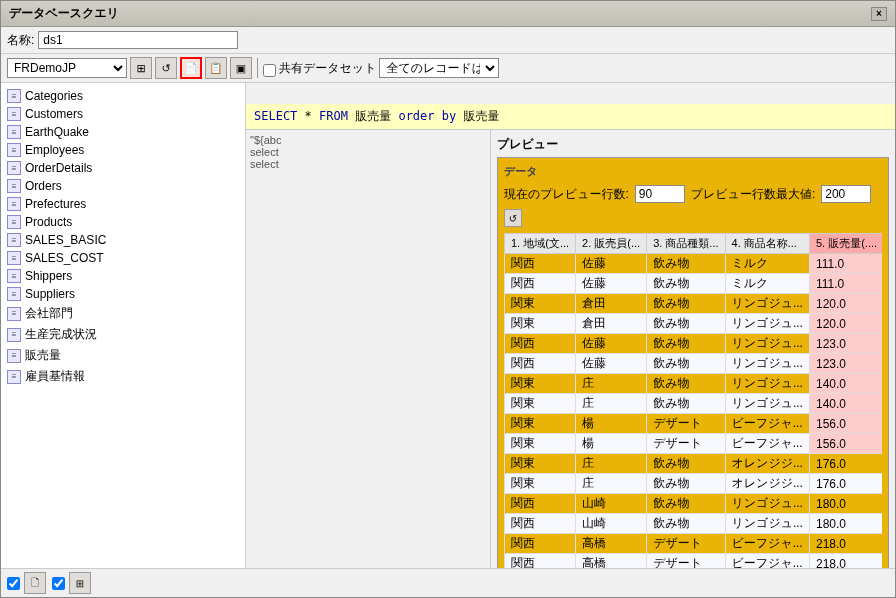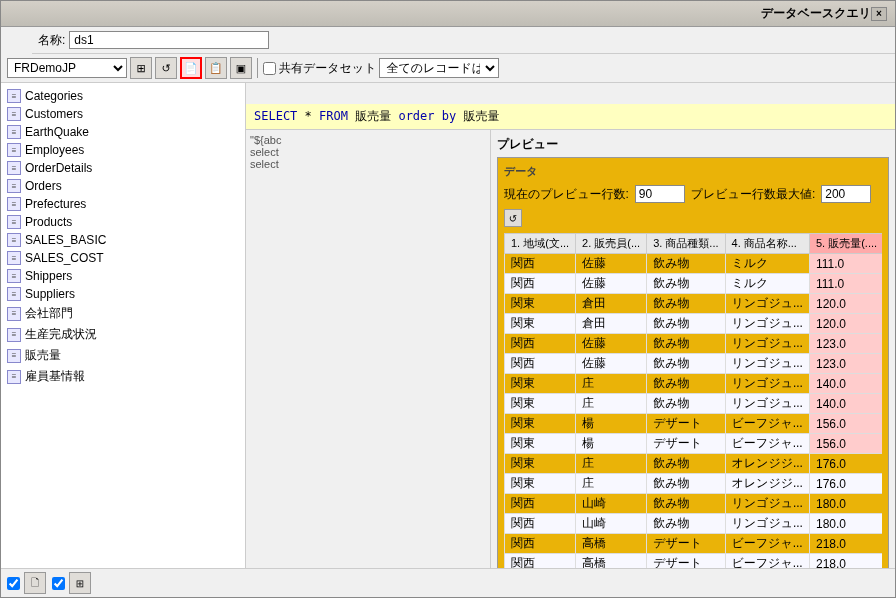--- a/index.html
+++ b/index.html
@@ -1,28 +1,28 @@
 <!DOCTYPE html>
 <html><head>
   <meta charset="utf-8">
   <style>
     * { box-sizing: border-box; margin: 0; padding: 0; }
     body { font-family: 'MS UI Gothic', 'MS Gothic', Meiryo, sans-serif; font-size: 12px; background: #f0f0f0; }
     .window { width: 896px; height: 598px; background: #f0f0f0; border: 1px solid #888; display: flex; flex-direction: column; overflow: hidden; }
-    .title-bar { background: linear-gradient(to bottom, #d4d0c8, #c0bdb5); padding: 4px 8px; font-size: 12px; font-weight: bold; border-bottom: 1px solid #999; display: flex; justify-content: flex-end; align-items: center; }
+    .title-bar { background: linear-gradient(to bottom, #d4d0c8, #c0bdb5); padding: 4px 8px; font-size: 12px; font-weight: bold; border-bottom: 1px solid #999; display: flex; justify-content: space-between; align-items: center; }
     .title-bar .close-btn { width: 16px; height: 14px; background: #c0bdb5; border: 1px solid #888; font-size: 10px; cursor: pointer; display: flex; align-items: center; justify-content: center; }
-    .name-row { display: flex; align-items: center; padding: 4px 6px; background: #f0f0f0; border-bottom: 1px solid #ccc; gap: 4px; margin-left: 31px; }
+    .name-row { display: flex; align-items: center; padding: 4px 6px; background: #f0f0f0; border-bottom: 1px solid #ccc; gap: 4px; }
     .name-row label { font-size: 12px; }
     .name-row input { border: 1px solid #888; padding: 1px 4px; font-size: 12px; width: 200px; background: white; }
     .toolbar { display: flex; align-items: center; padding: 3px 6px; background: #f0f0f0; border-bottom: 1px solid #ccc; gap: 3px; }
     .toolbar select { font-size: 12px; border: 1px solid #888; padding: 1px 2px; background: white; width: 120px; }
     .toolbar-btn { width: 22px; height: 22px; background: #e0ddd8; border: 1px solid #999; cursor: pointer; display: flex; align-items: center; justify-content: center; font-size: 11px; }
     .toolbar-btn.highlighted { border: 2px solid red; background: #ffe0e0; }
     .toolbar-sep { width: 1px; height: 20px; background: #999; margin: 0 2px; }
-    .toolbar-checkbox { display: flex; align-items: center; gap: 3px; font-size: 12px; }
+    .toolbar-checkbox { display: flex; align-items: flex-end; gap: 3px; font-size: 12px; }
     .toolbar-select { font-size: 12px; border: 1px solid #888; padding: 1px 2px; background: white; }
     .main-area { display: flex; flex: 1; overflow: hidden; }
     .sidebar { width: 245px; min-width: 245px; background: white; border-right: 1px solid #ccc; overflow-y: auto; padding: 4px 0; }
     .sidebar-item { display: flex; align-items: center; padding: 2px 6px; cursor: pointer; font-size: 12px; gap: 4px; }
     .sidebar-item .item-icon { width: 14px; height: 14px; background: #e8e8ff; border: 1px solid #8888cc; display: inline-block; font-size: 8px; display: flex; align-items: center; justify-content: center; color: #444; flex-shrink: 0; }
     .sql-bar { background: #ffffc0; padding: 4px 8px; border-bottom: 1px solid #ccc; font-size: 12px; font-family: monospace; }
     .preview-title { font-size: 12px; font-weight: bold; margin-bottom: 4px; }
     .data-group { border: 1px solid #999; padding: 6px; background: #eab308; }
     .data-group-title { font-size: 11px; font-weight: bold; color: #444; margin-bottom: 6px; }
     .preview-controls { display: flex; align-items: center; gap: 6px; margin-bottom: 6px; font-size: 12px; flex-wrap: wrap; }

